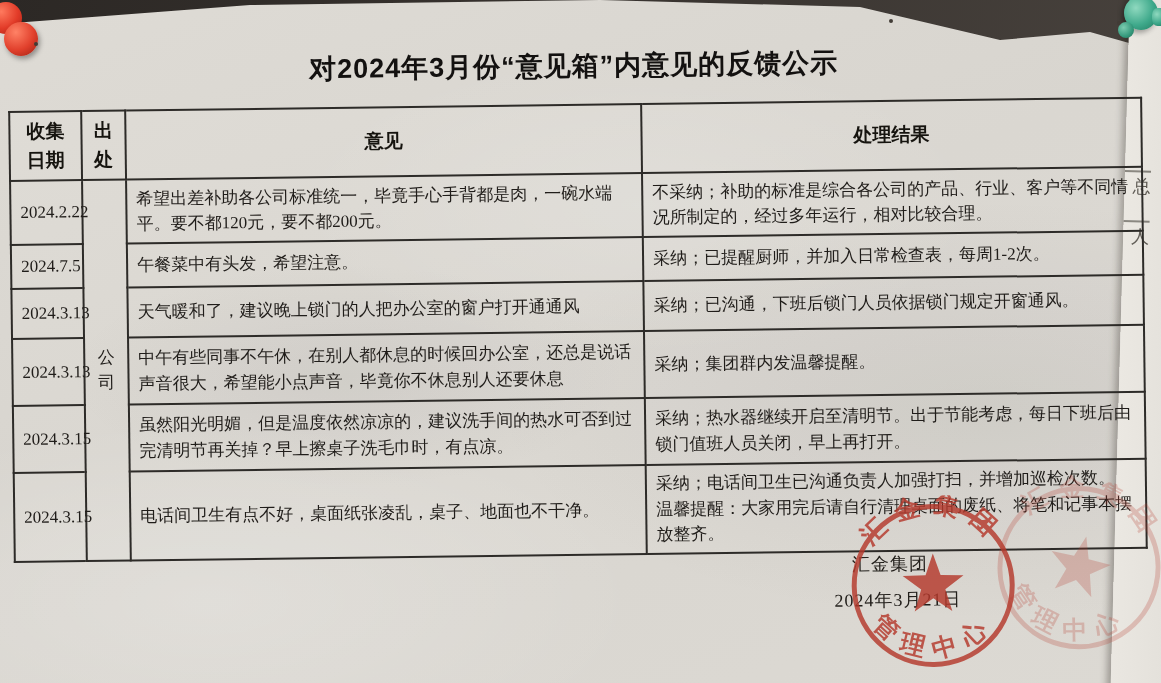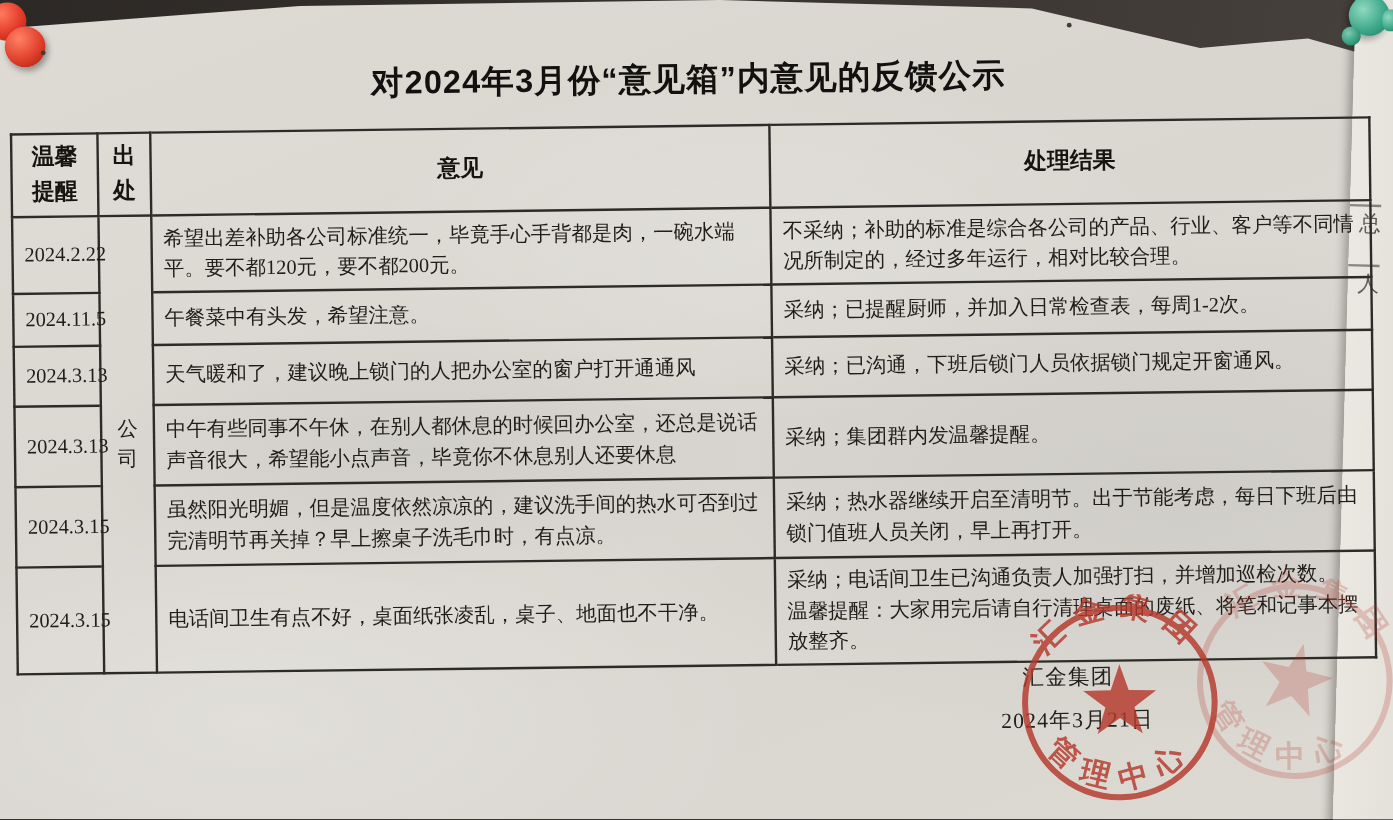--- a/index.html
+++ b/index.html
@@ -83,33 +83,33 @@
 
     <table class="feedback">
       <colgroup>
           <col style="width:72px">
           <col style="width:44px">
           <col style="width:516px">
           <col style="width:500px">
         </colgroup>
       <tbody>
           <tr class="rh">
-        <th>温馨提醒</th>
+        <th>收集日期</th>
         <th>出处</th>
         <th>意见</th>
         <th>处理结果</th>
       </tr>
       <tr class="r1">
         <td class="date">2024.2.22</td>
         <td class="source" rowspan="6">公司</td>
         <td>希望出差补助各公司标准统一，毕竟手心手背都是肉，一碗水端平。要不都120元，要不都200元。</td>
         <td class="result">不采纳；补助的标准是综合各公司的产品、行业、客户等不同情况所制定的，经过多年运行，相对比较合理。</td>
       </tr>
       <tr class="r2">
-        <td class="date">2024.11.5</td>
+        <td class="date">2024.7.5</td>
         <td>午餐菜中有头发，希望注意。</td>
         <td class="result">采纳；已提醒厨师，并加入日常检查表，每周1-2次。</td>
       </tr>
       <tr class="r3">
         <td class="date">2024.3.13</td>
         <td>天气暖和了，建议晚上锁门的人把办公室的窗户打开通通风</td>
         <td class="result">采纳；已沟通，下班后锁门人员依据锁门规定开窗通风。</td>
       </tr>
       <tr class="r4">
         <td class="date">2024.3.13</td>

